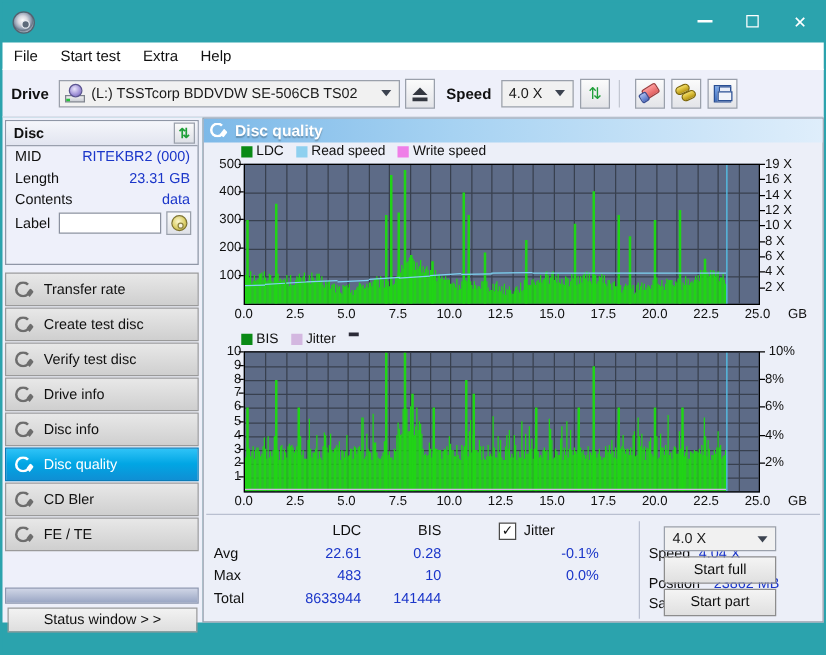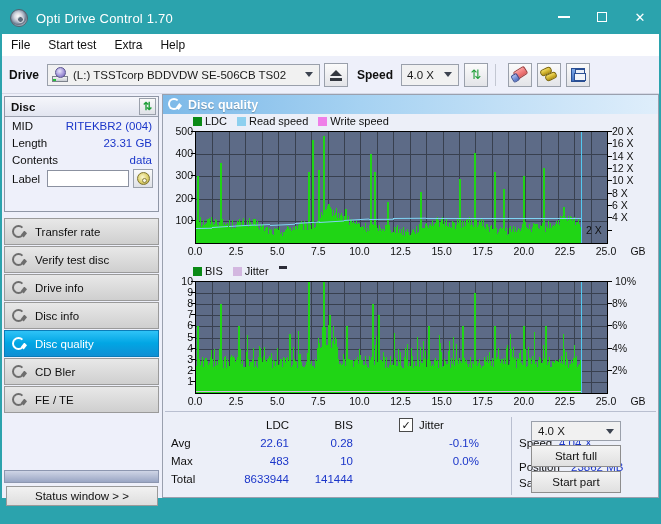--- a/index.html
+++ b/index.html
@@ -272,21 +272,20 @@
       radial-gradient(circle 1px at 4px 8px,#9aa0ab 99%,transparent),
       radial-gradient(circle 1px at 8px 4px,#9aa0ab 99%,transparent); }
 </style>
 </head>
 <body>
 
 <div id="app">
 
   <div id="titlebar">
     <div id="title-icon"></div>
-    <div id="title-text">Opti Drive Control 1.70</div>
     <div id="winbtns">
       <div class="wbtn">
           <span class="mnl"></span>
         </div>
       <div class="wbtn">
           <span class="sqr"></span>
         </div>
       <div class="wbtn">✕</div>
     </div>
   </div>
@@ -345,21 +344,21 @@
 
     <div id="disc-panel">
       <div id="disc-head">
         <span>Disc</span>
         <span id="disc-refresh">
           <span>⇅</span>
         </span>
       </div>
       <div class="disc-row">
         <span class="disc-key">MID</span>
-        <span class="disc-val">RITEKBR2 (004)</span>
+        <span class="disc-val">RITEKBR2 (000)</span>
       </div>
       <div class="disc-row">
         <span class="disc-key">Length</span>
         <span class="disc-val">23.31 GB</span>
       </div>
       <div class="disc-row">
         <span class="disc-key">Contents</span>
         <span class="disc-val">data</span>
       </div>
       <div id="label-row">
@@ -371,20 +370,27 @@
       </div>
     </div>
 
     <div id="navlist">
       <div class="nav-item">
         <span class="nav-ico">
             <span class="c"></span>
             <span class="d"></span>
           </span>
         <span>Transfer rate</span>
+      </div>
+      <div class="nav-item">
+        <span class="nav-ico">
+            <span class="c"></span>
+            <span class="d"></span>
+          </span>
+        <span>Create test disc</span>
       </div>
       <div class="nav-item">
         <span class="nav-ico">
             <span class="c"></span>
             <span class="d"></span>
           </span>
         <span>Verify test disc</span>
       </div>
       <div class="nav-item">
         <span class="nav-ico">
@@ -904,37 +910,37 @@
           <span class="tick-l" style="left: 0px; width: 30px; top: 76.6px;">200</span>
           <span style="position: absolute; left: 28px; width: 4px; height: 1px; background: rgb(0, 0, 0); top: 82.6px;"></span>
           <span class="tick-l" style="left: 0px; width: 30px; top: 54.4px;">300</span>
           <span style="position: absolute; left: 28px; width: 4px; height: 1px; background: rgb(0, 0, 0); top: 60.4px;"></span>
           <span class="tick-l" style="left: 0px; width: 30px; top: 32.2px;">400</span>
           <span style="position: absolute; left: 28px; width: 4px; height: 1px; background: rgb(0, 0, 0); top: 38.2px;"></span>
           <span class="tick-l" style="left: 0px; width: 30px; top: 10px;">500</span>
           <span style="position: absolute; left: 28px; width: 4px; height: 1px; background: rgb(0, 0, 0); top: 16px;"></span>
         </div>
       <div id="ldc-y2ticks">
-          <span class="tick-r" style="left: 423px; width: 46px; top: 108.667px;">2 X</span>
+          <span class="tick-r" style="left: 449px; width: 46px; top: 108.667px;">2 X</span>
           <span style="position: absolute; left: 445px; width: 4px; height: 1px; background: rgb(0, 0, 0); top: 114.667px;"></span>
           <span class="tick-r" style="left: 449px; width: 46px; top: 96.3333px;">4 X</span>
           <span style="position: absolute; left: 445px; width: 4px; height: 1px; background: rgb(0, 0, 0); top: 102.333px;"></span>
           <span class="tick-r" style="left: 449px; width: 46px; top: 84px;">6 X</span>
           <span style="position: absolute; left: 445px; width: 4px; height: 1px; background: rgb(0, 0, 0); top: 90px;"></span>
           <span class="tick-r" style="left: 449px; width: 46px; top: 71.6667px;">8 X</span>
           <span style="position: absolute; left: 445px; width: 4px; height: 1px; background: rgb(0, 0, 0); top: 77.6667px;"></span>
           <span class="tick-r" style="left: 449px; width: 46px; top: 59.3333px;">10 X</span>
           <span style="position: absolute; left: 445px; width: 4px; height: 1px; background: rgb(0, 0, 0); top: 65.3333px;"></span>
           <span class="tick-r" style="left: 449px; width: 46px; top: 47px;">12 X</span>
           <span style="position: absolute; left: 445px; width: 4px; height: 1px; background: rgb(0, 0, 0); top: 53px;"></span>
           <span class="tick-r" style="left: 449px; width: 46px; top: 34.6667px;">14 X</span>
           <span style="position: absolute; left: 445px; width: 4px; height: 1px; background: rgb(0, 0, 0); top: 40.6667px;"></span>
           <span class="tick-r" style="left: 449px; width: 46px; top: 22.3333px;">16 X</span>
           <span style="position: absolute; left: 445px; width: 4px; height: 1px; background: rgb(0, 0, 0); top: 28.3333px;"></span>
-          <span class="tick-r" style="left: 449px; width: 46px; top: 10px;">20 X</span>
+          <span class="tick-r" style="left: 449px; width: 46px; top: 10px;">19 X</span>
           <span style="position: absolute; left: 445px; width: 4px; height: 1px; background: rgb(0, 0, 0); top: 16px;"></span>
         </div>
       <div id="ldc-xticks">
           <span class="tick-x" style="left: 14px; width: 36px; top: 130px;">0.0</span>
           <span class="tick-x" style="left: 55.1px; width: 36px; top: 130px;">2.5</span>
           <span class="tick-x" style="left: 96.2px; width: 36px; top: 130px;">5.0</span>
           <span class="tick-x" style="left: 137.3px; width: 36px; top: 130px;">7.5</span>
           <span class="tick-x" style="left: 178.4px; width: 36px; top: 130px;">10.0</span>
           <span class="tick-x" style="left: 219.5px; width: 36px; top: 130px;">12.5</span>
           <span class="tick-x" style="left: 260.6px; width: 36px; top: 130px;">15.0</span>

